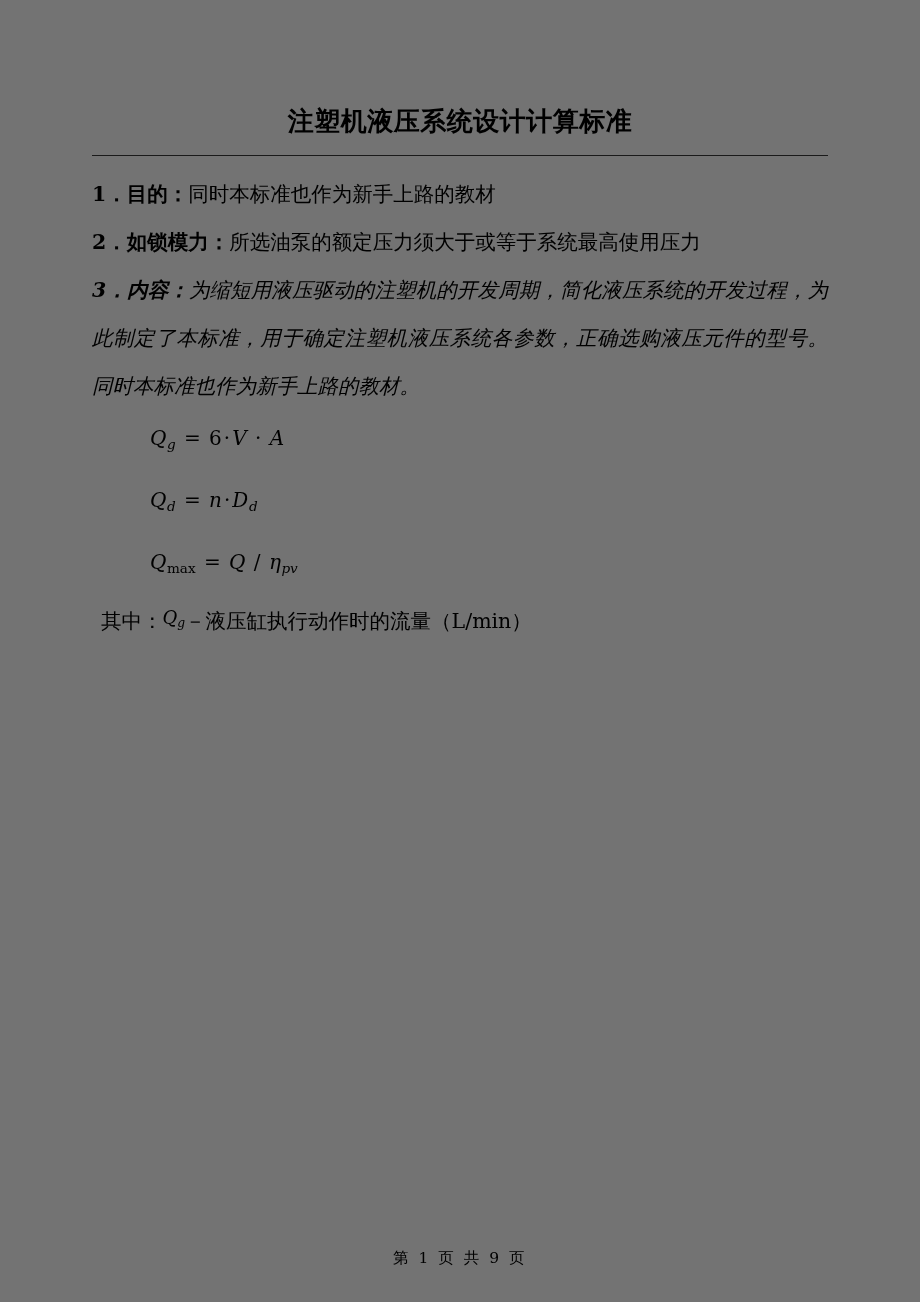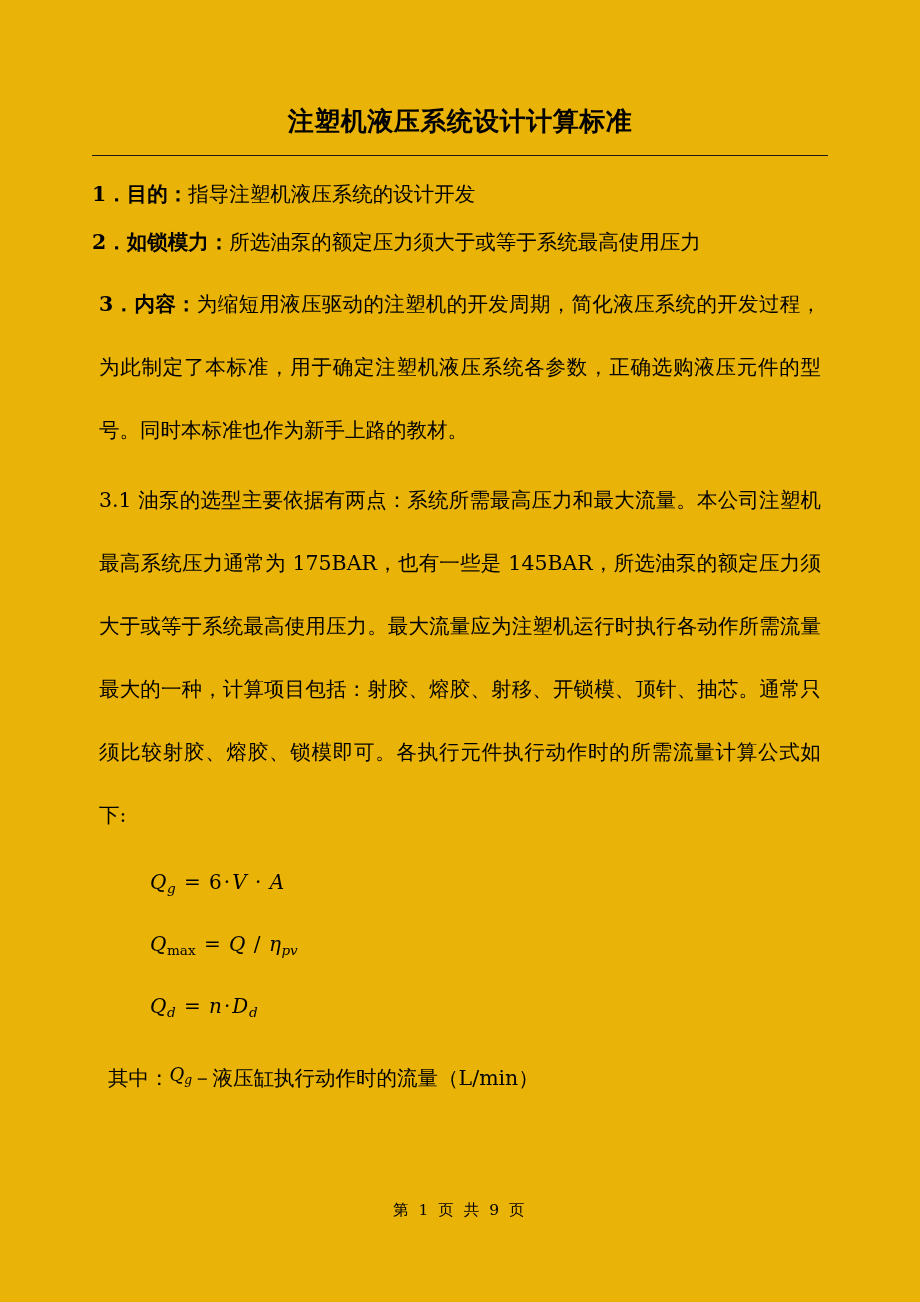--- a/index.html
+++ b/index.html
@@ -8,21 +8,21 @@
     background: #ffffff;
   }
   body {
     font-family: "DejaVu Serif", "Liberation Serif", serif;
     color: #000000;
   }
   .page {
     position: relative;
     width: 920px;
     height: 1302px;
-    background: #eab308;
+    background: #737373;
     overflow: hidden;
     box-sizing: border-box;
   }
   .content {
     position: absolute;
     left: 92px;
     top: 0;
     width: 736px;
   }
 
@@ -60,25 +60,26 @@
   .clause .lead {
     font-weight: bold;
   }
   .clause .rest {
     font-weight: normal;
   }
 
   
   .para {
     font-size: 20.5px;
-    line-height: 63px;
-    margin: 7px;
+    line-height: 48px;
+    margin: 0;
     text-align: justify;
     text-justify: inter-ideograph;
     text-align-last: left;
+    font-style: italic;
   }
   .para.indent { text-indent: 2em; }
 
   .seg-bold { font-weight: bold; }
 
   
   .formula-block {
     margin: 0;
     padding-left: 58px;
   }
@@ -101,84 +102,83 @@
     padding-left: 0.5px;
   }
   .formula sub.up {
     font-style: normal;
   }
   .formula .num-lit { font-style: normal; }
 
   
   .where-line {
     font-size: 20.5px;
-    line-height: 38px;
-    margin: 16px;
+    line-height: 26px;
+    margin: 9px;
     white-space: nowrap;
   }
   .where-line .sym {
     font-family: "DejaVu Serif", "Liberation Serif", serif;
     font-style: italic;
     font-size: 18px;
     vertical-align: 4px;
   }
   .where-line .sym sub {
     font-size: 0.68em;
     vertical-align: -0.25em;
   }
 
   
   .footer {
     position: absolute;
     left: 0;
     right: 0;
-    top: 1200px;
+    top: 1248px;
     text-align: center;
     font-size: 15.5px;
     letter-spacing: 2.5px;
     font-family: "DejaVu Serif", "Liberation Serif", serif;
   }
 </style>
 </head>
 <body>
 
 <div class="page">
   <div class="content">
 
     <h1 class="doc-title">注塑机液压系统设计计算标准</h1>
 
     <hr class="title-rule">
 
     <p class="clause clause-first">
-      <span class="num">1．</span><span class="lead">目的：</span><span class="rest">指导注塑机液压系统的设计开发</span>
+      <span class="num">1．</span><span class="lead">目的：</span><span class="rest">同时本标准也作为新手上路的教材</span>
     </p>
 
     <p class="clause">
       <span class="num">2．</span><span class="lead">如锁模力：</span><span class="rest">所选油泵的额定压力须大于或等于系统最高使用压力</span>
     </p>
 
     <p class="para">
       <span class="num seg-bold">3．</span><span class="seg-bold">内容：</span><span>为缩短用液压驱动的注塑机的开发周期，简化液压系统的开发过程，为此制定了本标准，用于确定注塑机液压系统各参数，正确选购液压元件的型号。同时本标准也作为新手上路的教材。</span>
     </p>
 
 
-    <p class="para">3.1 油泵的选型主要依据有两点：系统所需最高压力和最大流量。本公司注塑机最高系统压力通常为 175BAR，也有一些是 145BAR，所选油泵的额定压力须大于或等于系统最高使用压力。最大流量应为注塑机运行时执行各动作所需流量最大的一种，计算项目包括：射胶、熔胶、射移、开锁模、顶针、抽芯。通常只须比较射胶、熔胶、锁模即可。各执行元件执行动作时的所需流量计算公式如下:</p>
 
     <div class="formula-block">
 
       <div class="formula">
         <i>Q</i><sub>g</sub><span class="op">&nbsp;=&nbsp;</span><span class="num-lit">6</span><span class="op">·</span><i>V</i><span class="op">&nbsp;·&nbsp;</span><i>A</i>
       </div>
 
       <div class="formula">
-        <i>Q</i><sub class="up">max</sub><span class="op">&nbsp;=&nbsp;</span><i>Q</i><span class="op">&nbsp;/&nbsp;</span><i>η</i><sub>pv</sub>
+        <i>Q</i><sub>d</sub><span class="op">&nbsp;=&nbsp;</span><i>n</i><span class="op">·</span><i>D</i><sub>d</sub>
       </div>
 
       <div class="formula">
-        <i>Q</i><sub>d</sub><span class="op">&nbsp;=&nbsp;</span><i>n</i><span class="op">·</span><i>D</i><sub>d</sub>
+        <i>Q</i><sub class="up">max</sub><span class="op">&nbsp;=&nbsp;</span><i>Q</i><span class="op">&nbsp;/&nbsp;</span><i>η</i><sub>pv</sub>
       </div>
 
     </div>
 
     <p class="where-line">
       <span>其中：</span><span class="sym"><i>Q</i><sub>g</sub></span><span>－液压缸执行动作时的流量（L/min）</span>
     </p>
 
   </div>
 

